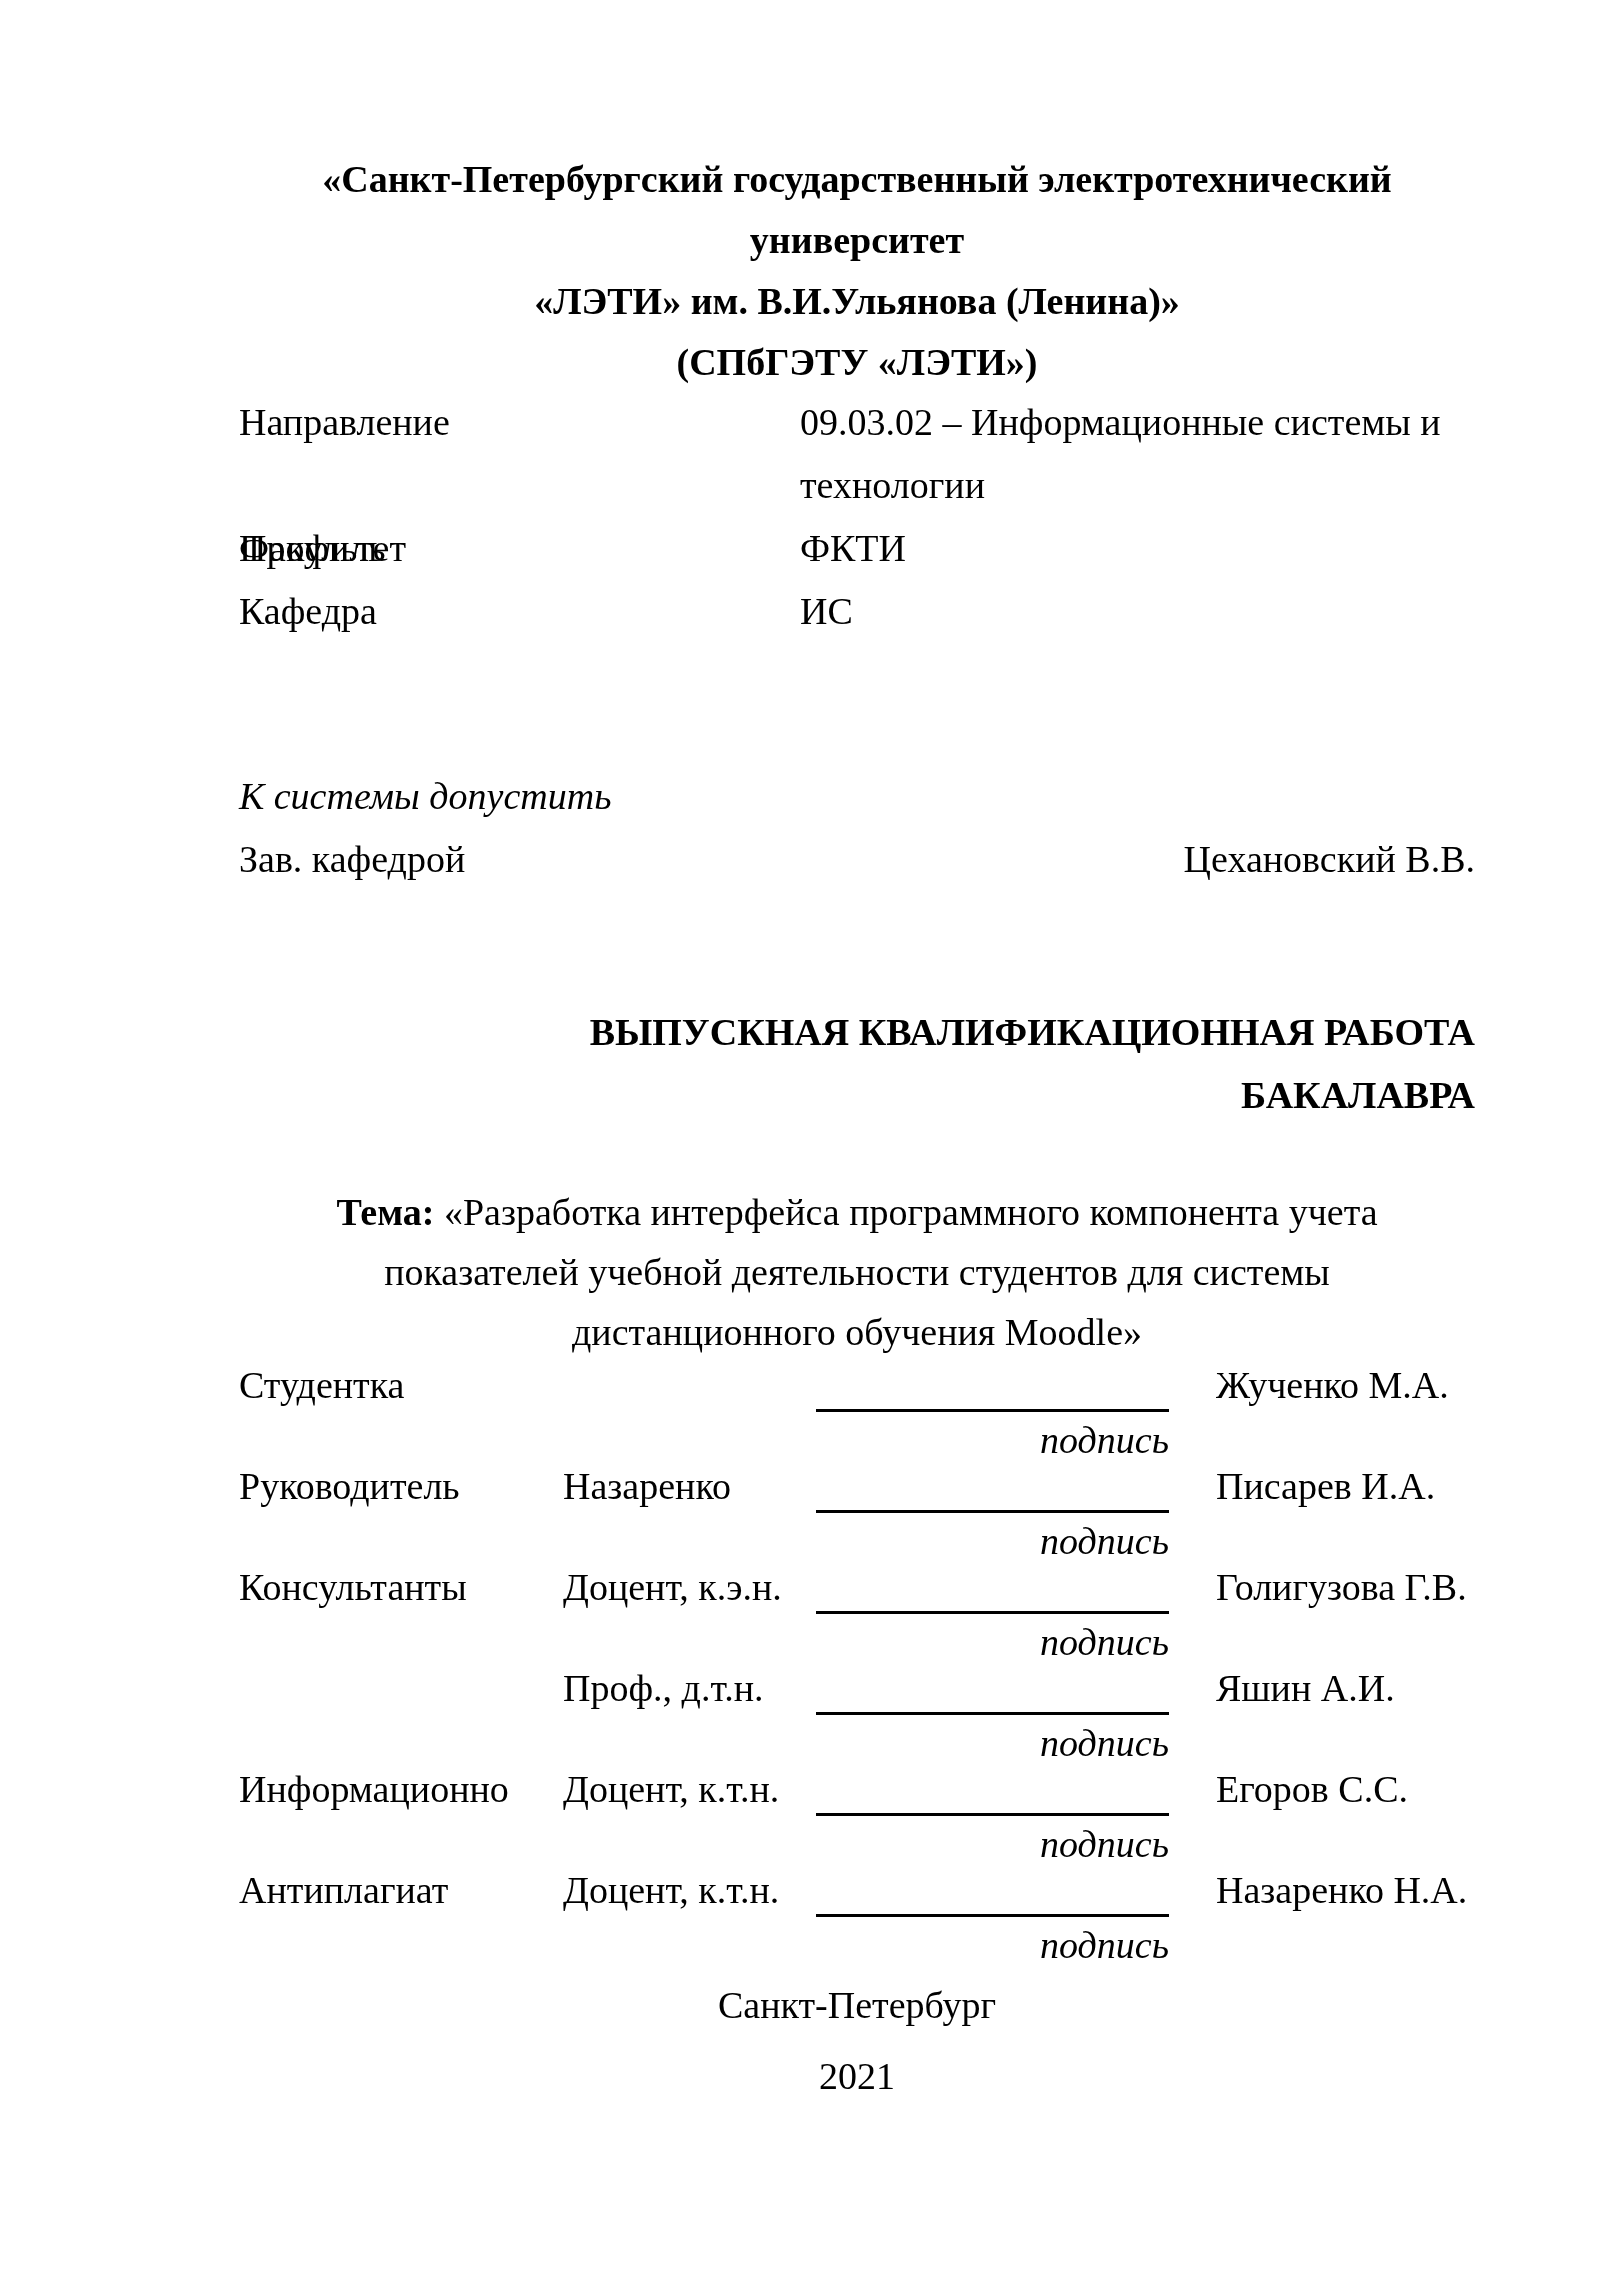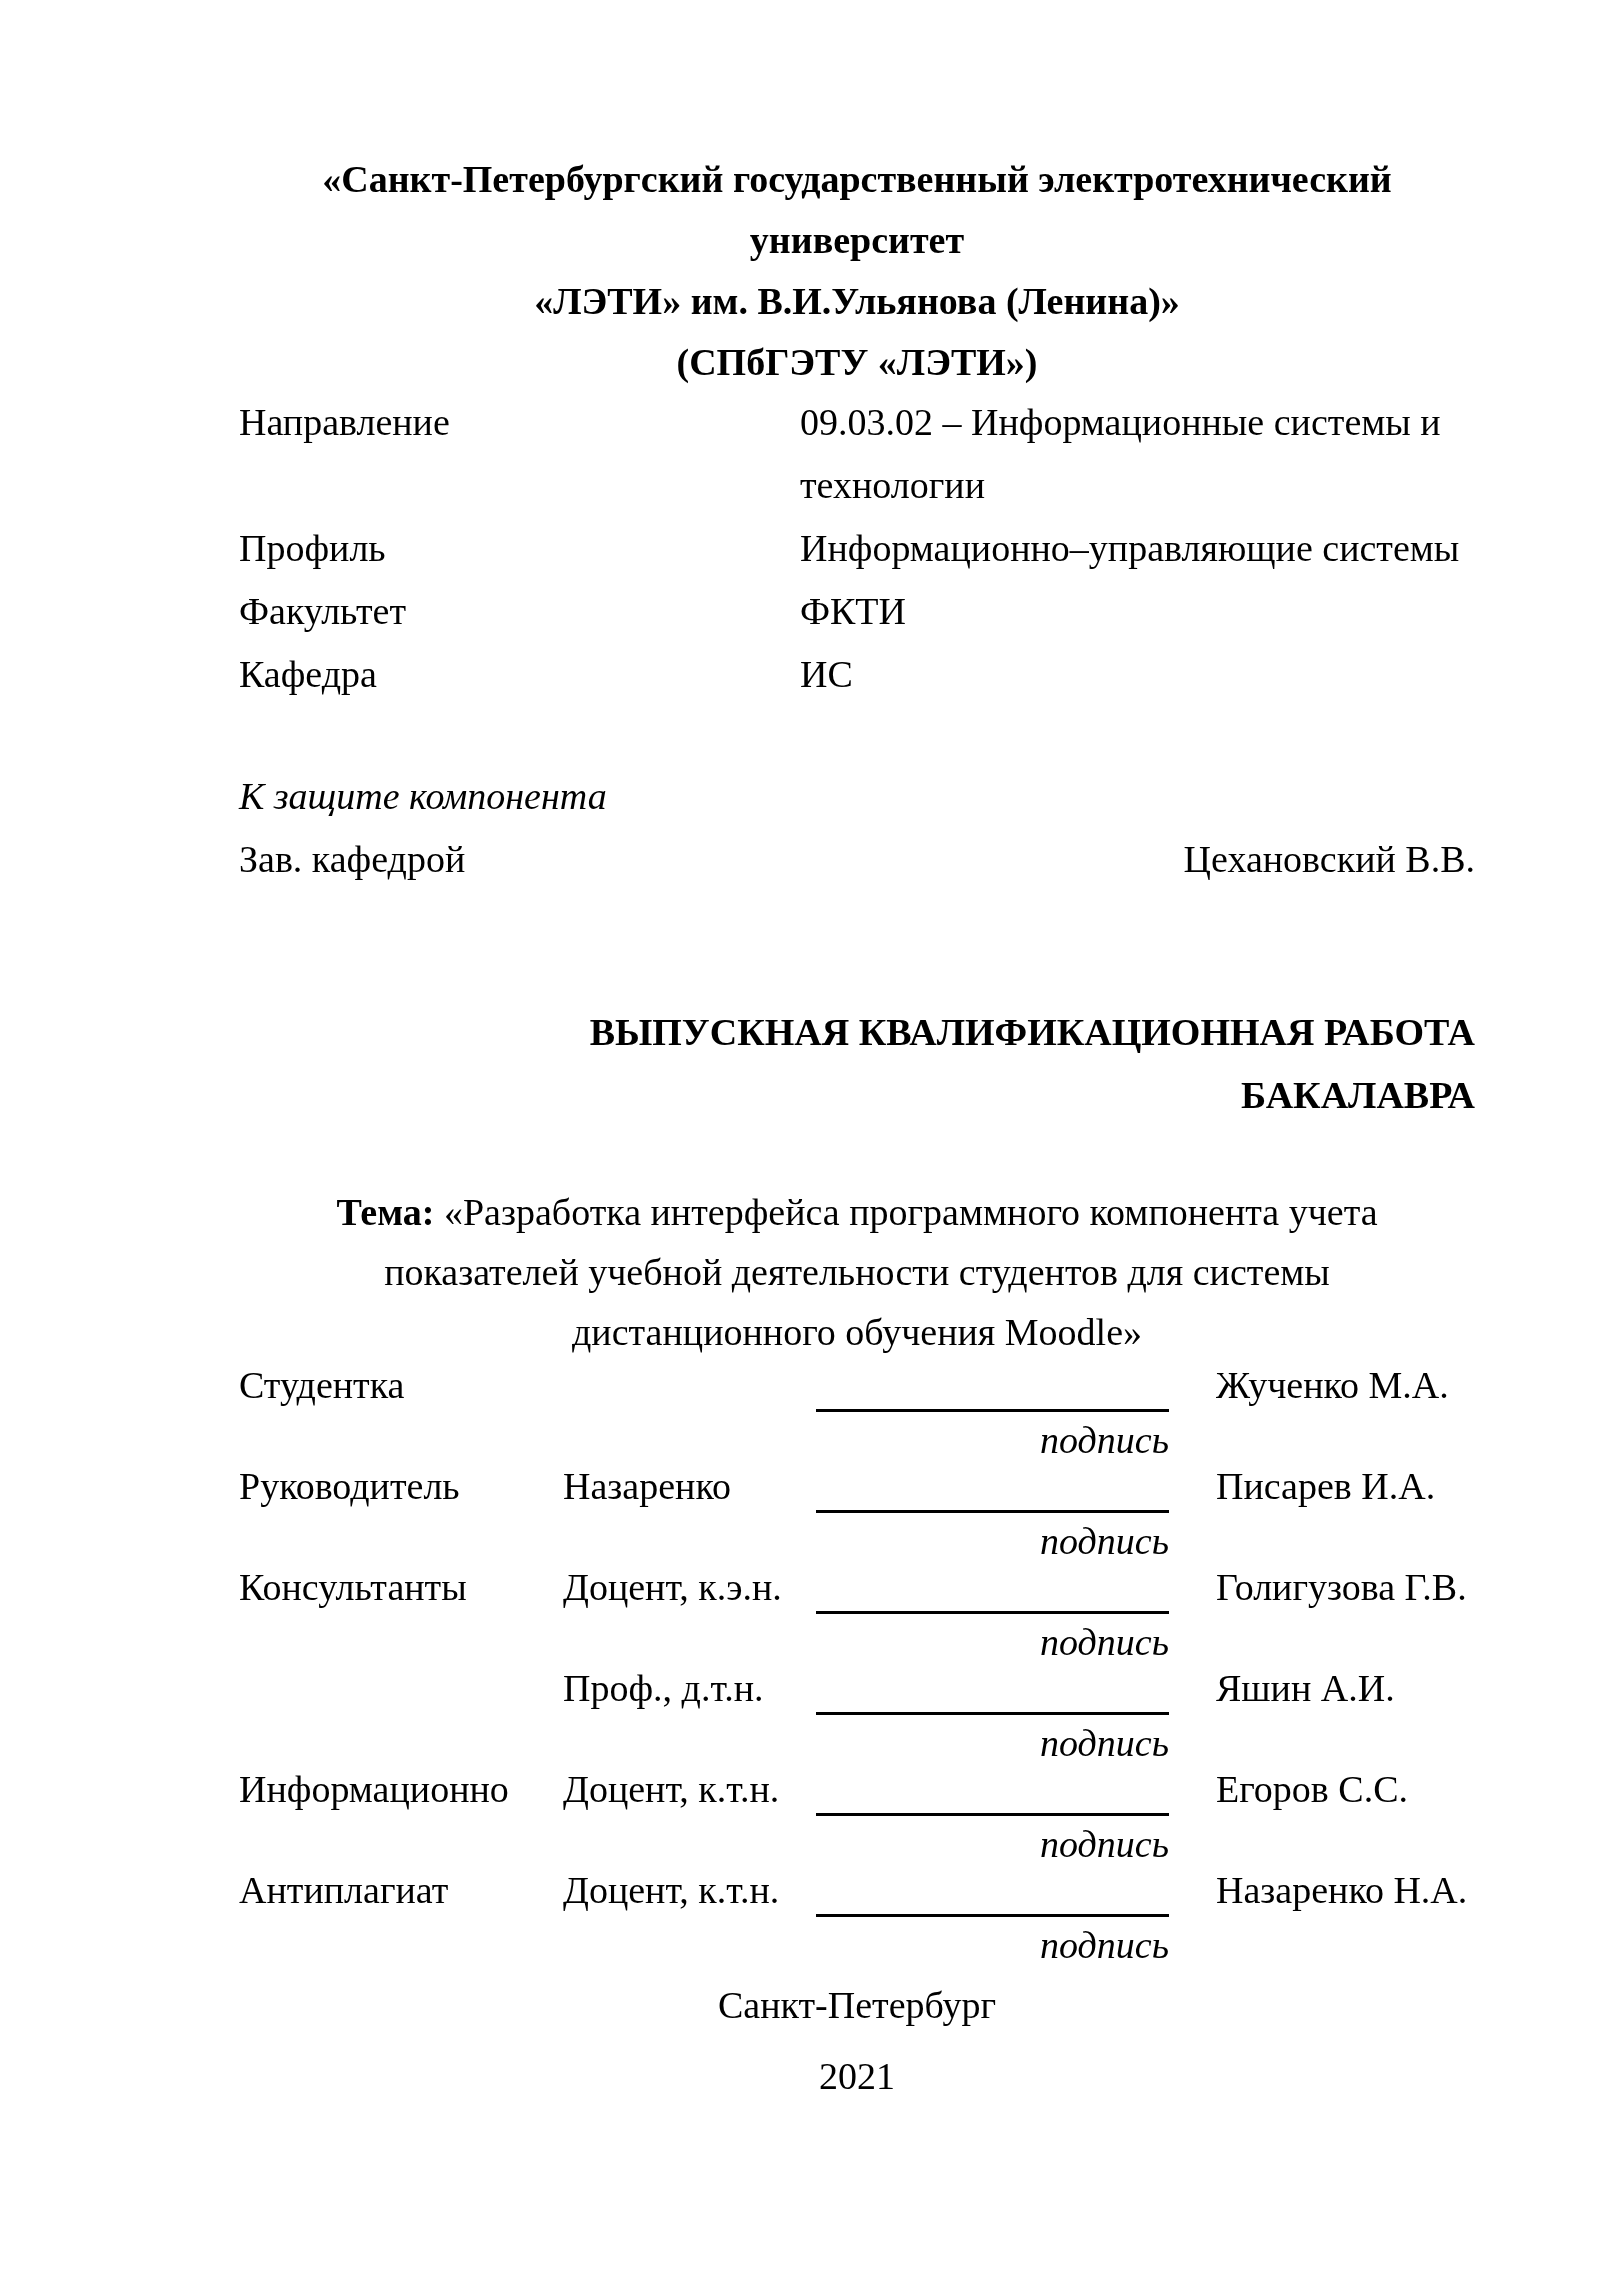--- a/index.html
+++ b/index.html
@@ -87,34 +87,33 @@
       <div>(СПбГЭТУ «ЛЭТИ»)</div>
     </div>
 
     <div class="section meta">
       <div class="meta-row">
         <span class="meta-label">Направление</span>
         <span class="meta-value">09.03.02 – Информационные системы и технологии</span>
       </div>
       <div class="meta-row">
         <span class="meta-label">Профиль</span>
-        <span class="meta-value">Информационно–управляющие системы</span>
       </div>
       <div class="meta-row">
         <span class="meta-label">Факультет</span>
         <span class="meta-value">ФКТИ</span>
       </div>
       <div class="meta-row">
         <span class="meta-label">Кафедра</span>
         <span class="meta-value">ИС</span>
       </div>
     </div>
 
     <div class="section approval">
-      <div class="approval-admit">К защите компонента</div>
+      <div class="approval-admit">К системы допустить</div>
       <div class="approval-row">
         <span>Зав. кафедрой</span>
         <span class="dept-head-name">Цехановский В.В.</span>
       </div>
     </div>
 
     <div class="section work-title">
       <div>ВЫПУСКНАЯ КВАЛИФИКАЦИОННАЯ РАБОТА</div>
       <div>БАКАЛАВРА</div>
     </div>

